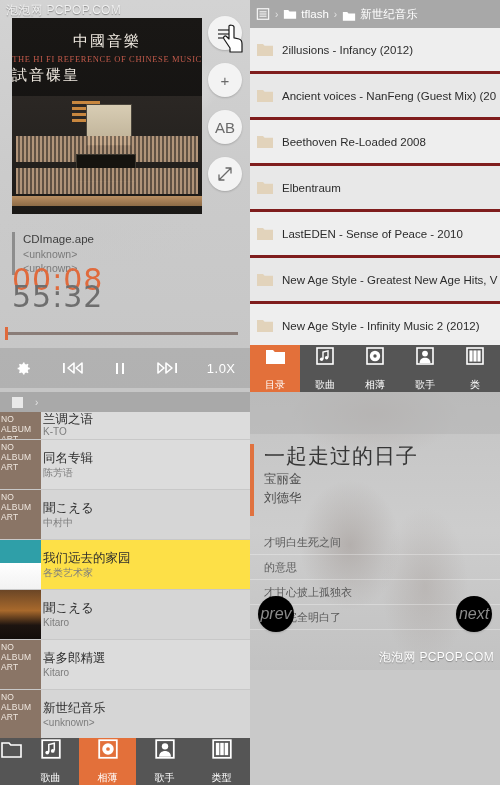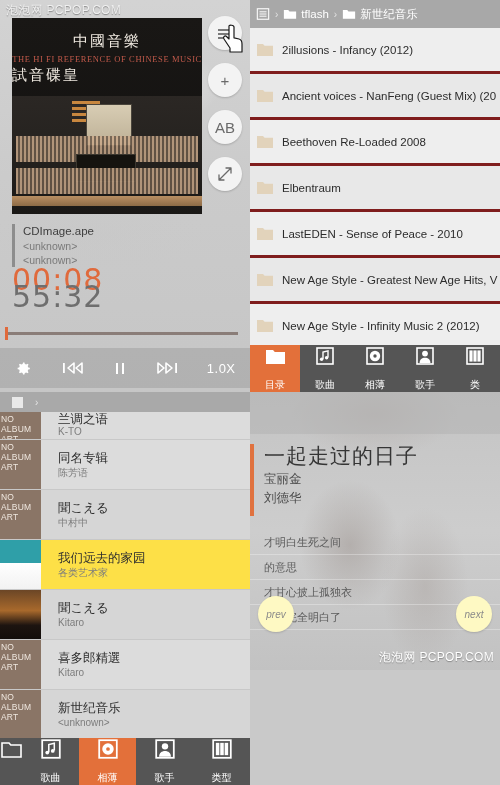--- a/index.html
+++ b/index.html
@@ -93,21 +93,21 @@
   .circbtn .lines{
     width:14px;height:11px;
     background:repeating-linear-gradient(0deg,#7a7a7a 0 2px,transparent 2px 4px);
   }
   .cursor-hand{
     position:absolute;left:12px;top:8px;width:26px;height:30px;
     pointer-events:none;z-index:20;
   }
 
   .trackinfo{
-    position:absolute;left:12px;top:224px;width:200px;
+    position:absolute;left:12px;top:232px;width:200px;
     border-left:3px solid #8d8d8d;padding-left:8px;
   }
   .trackinfo .t1{font-size:11.5px;color:#3e3e3e;line-height:15px;}
   .trackinfo .t2,.trackinfo .t3{font-size:10.5px;color:#7a7a7a;line-height:14px;}
 
   .timewrap{position:absolute;left:10px;top:262px;width:230px;height:52px;}
   .elapsed{
     position:absolute;left:2px;top:0;
     font-size:30px;color:#e06a3c;letter-spacing:1px;
     font-family:"DejaVu Sans",sans-serif;
@@ -134,21 +134,21 @@
 
   
   .q-tr .bgwhite{position:absolute;inset:0;background:#eeeeee;}
   .crumbbar{
     position:absolute;left:0;right:0;top:0;height:28px;
     background:#a8a8a8;display:flex;align-items:center;
     padding:0 6px;color:#ffffff;font-size:11.5px;gap:5px;
     white-space:nowrap;overflow:hidden;
   }
   .crumbbar .sep{color:#e2e2e2;font-size:10px;}
-  .crumbbar .cr{display:flex;align-items:center;gap:4px;}
+  .crumbbar .cr{display:flex;align-items:flex-end;gap:4px;}
   .flist{position:absolute;left:0;right:0;top:28px;bottom:47px;overflow:hidden;}
   .frow{
     height:43px;display:flex;align-items:center;gap:8px;
     padding:0 6px;border-bottom:3px solid #7f1d1d;
     font-size:11.5px;color:#2c2c2c;white-space:nowrap;overflow:hidden;
   }
   .frow:nth-child(odd){background:#eeeeee;}
   .frow:nth-child(even){background:#e8e8e8;}
   .ficon{flex:0 0 auto;}
 
@@ -179,21 +179,21 @@
   }
   .arow.alt{background:#d6d6d6;}
   .athumb{
     flex:0 0 auto;width:41px;height:49px;position:relative;overflow:hidden;
     background:#8a7566;
   }
   .noart{
     position:absolute;inset:0;color:#efe7df;font-size:8.5px;line-height:10px;
     padding:2px 0 0 1px;letter-spacing:.2px;
   }
-  .atext{padding-left:17px;overflow:hidden;}
+  .atext{padding-left:2px;overflow:hidden;}
   .atitle{font-size:12.5px;color:#2e2e2e;line-height:16px;white-space:nowrap;}
   .aartist{font-size:10px;color:#7d7d7d;line-height:14px;white-space:nowrap;}
   .q-br .photo{
     position:absolute;inset:0;
     background:
       radial-gradient(ellipse 70px 90px at 40% 55%, rgba(150,140,135,.45), transparent 72%),
       radial-gradient(ellipse 60px 110px at 70% 70%, rgba(160,150,145,.35), transparent 72%),
       radial-gradient(ellipse 120px 60px at 50% 8%, rgba(170,160,155,.38), transparent 70%),
       linear-gradient(180deg,#c4c4c4,#cdcdcd 50%,#c2c2c2);
   }
@@ -209,23 +209,23 @@
   .songalbum{font-size:12.5px;color:#4b4b4b;line-height:19px;}
   .songartist{font-size:12.5px;color:#4b4b4b;line-height:19px;}
   .lyrics{position:absolute;left:0;right:0;top:138px;}
   .lline{
     height:24px;line-height:24px;padding-left:14px;
     font-size:11px;color:#5b5b5b;
     border-bottom:1px solid rgba(255,255,255,.30);
   }
   .navbtn{
     position:absolute;width:36px;height:36px;border-radius:50%;
-    background:#fef9c3;box-shadow:0 1px 2px rgba(0,0,0,.15);
+    background:#000000;box-shadow:0 1px 2px rgba(0,0,0,.15);
     display:flex;align-items:center;justify-content:center;
-    font-size:10px;color:#8a8a8a;font-style:italic;
+    font-size:16px;color:#8a8a8a;font-style:italic;
   }
   .navprev{left:8px;bottom:38px;}
   .navnext{right:8px;bottom:38px;}
   .watermark-br{
     position:absolute;right:6px;bottom:4px;
     font-size:12px;color:#ffffff;letter-spacing:.3px;
     text-shadow:0 1px 1px rgba(0,0,0,.30);white-space:nowrap;
   }
   svg{display:block;}
 </style>

